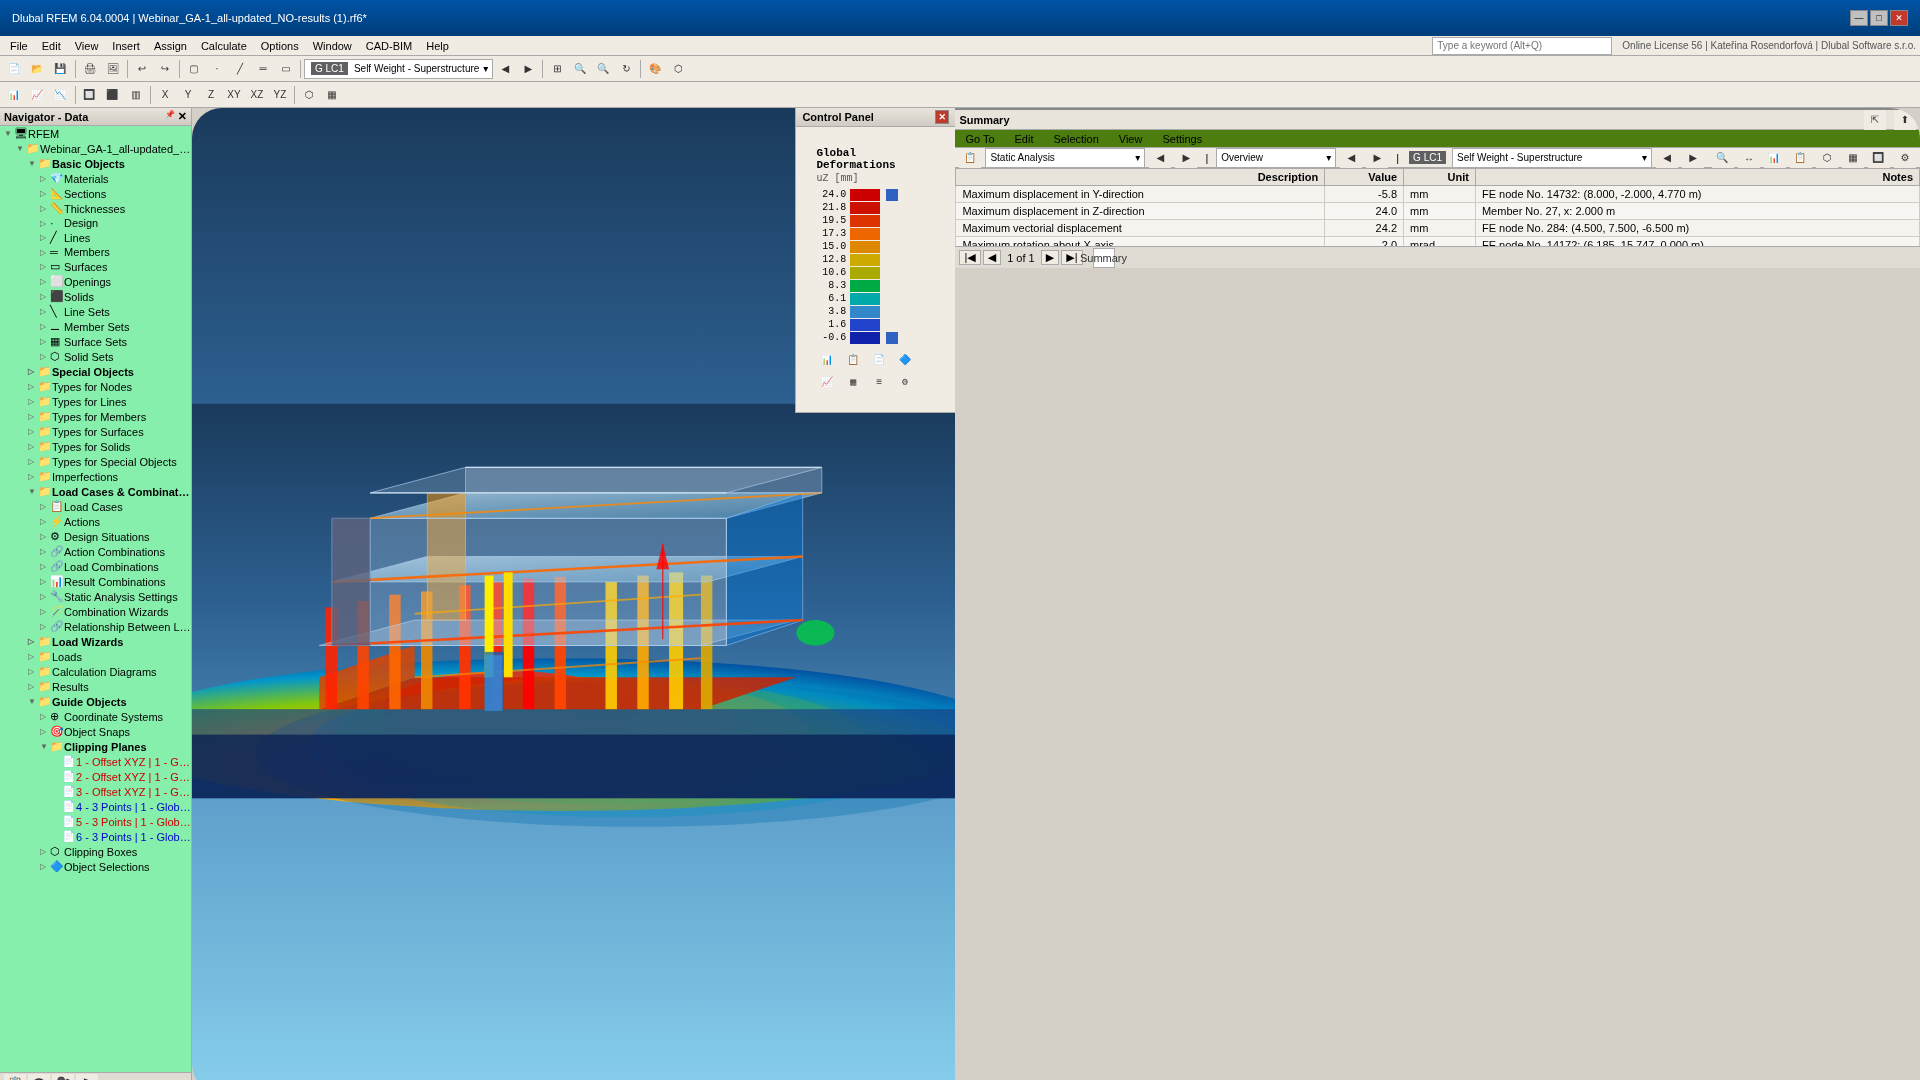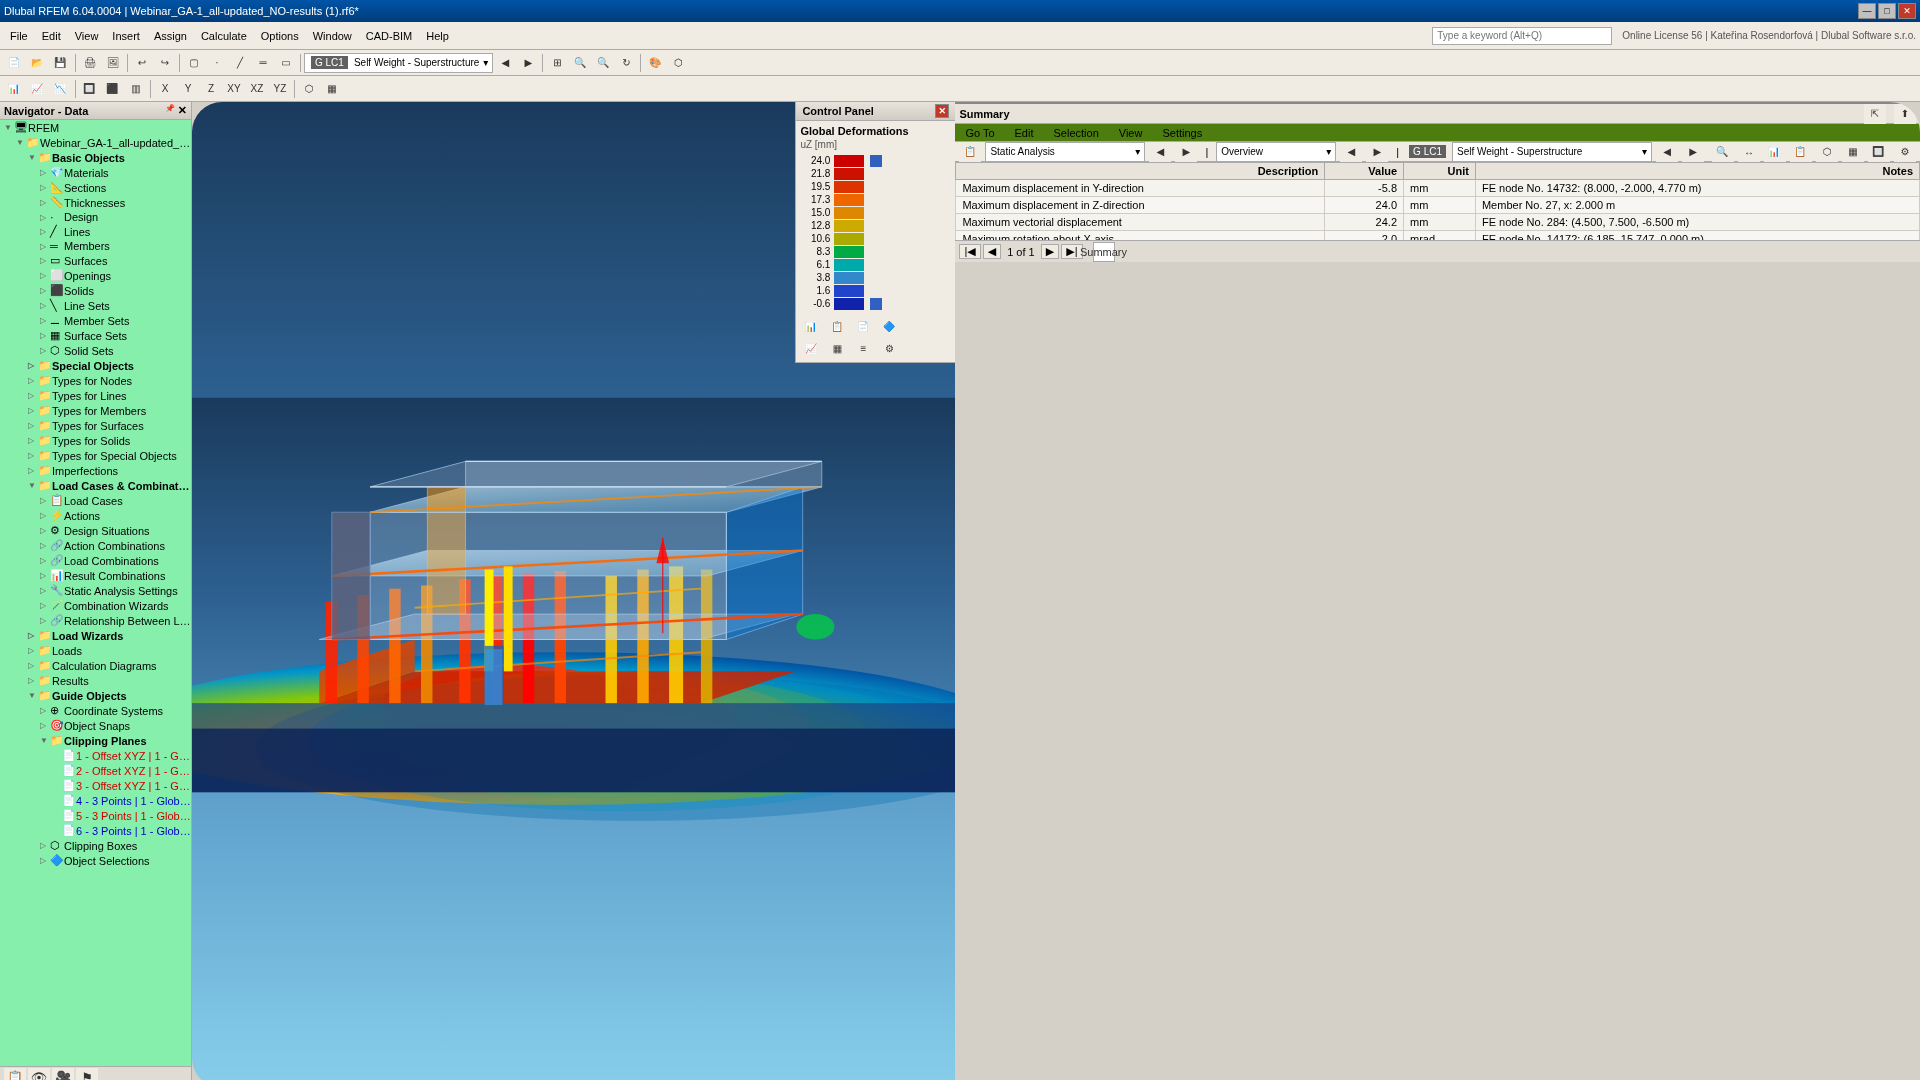--- a/index.html
+++ b/index.html
@@ -1,24 +1,24 @@
 <!DOCTYPE html>
 <html><head>
   <meta charset="utf-8">
   <style>
     * { margin: 0; padding: 0; box-sizing: border-box; }
     body { font-family: 'Segoe UI', Arial, sans-serif; font-size: 11px; background: #d4d0c8; color: #000; overflow: hidden; width: 1920px; height: 1080px; }
 
     
-    #titlebar { height: 22px; background: linear-gradient(to bottom, #0054a6, #003d7a); color: #fff; display: flex; align-items: center; justify-content: space-between; padding: 0 4px; font-size: 11px; }
+    #titlebar { height: 36px; background: linear-gradient(to bottom, #0054a6, #003d7a); color: #fff; display: flex; align-items: center; justify-content: space-between; padding: 0 12px; font-size: 11px; }
     #titlebar .controls { display: flex; gap: 2px; }
     #titlebar .ctrl-btn { width: 18px; height: 16px; background: #c0c0c0; border: 1px solid #888; font-size: 9px; display: flex; align-items: center; justify-content: center; cursor: pointer; color: #000; }
 
     
-    #menubar { height: 28px; background: #f0ece4; display: flex; align-items: center; padding: 0 4px; border-bottom: 1px solid #aaa; gap: 2px; }
+    #menubar { height: 20px; background: #f0ece4; display: flex; align-items: center; padding: 0 4px; border-bottom: 1px solid #aaa; gap: 2px; }
     .menu-item { padding: 2px 6px; cursor: pointer; font-size: 11px; }
 
     
     #toolbar { height: 26px; background: #f0ece4; display: flex; align-items: center; padding: 0 4px; border-bottom: 1px solid #aaa; gap: 1px; flex-wrap: nowrap; overflow: hidden; }
     .tb-btn { width: 22px; height: 20px; background: #f0ece4; border: 1px solid transparent; display: flex; align-items: center; justify-content: center; cursor: pointer; font-size: 10px; color: #333; }
     .tb-sep { width: 1px; height: 18px; background: #aaa; margin: 0 2px; }
     .tb-dropdown { height: 20px; background: #fff; border: 1px solid #aaa; padding: 0 4px; font-size: 10px; display: flex; align-items: center; gap: 4px; cursor: pointer; min-width: 180px; }
 
     
     #toolbar2 { height: 26px; background: #f0ece4; display: flex; align-items: center; padding: 0 4px; border-bottom: 1px solid #aaa; gap: 1px; overflow: hidden; }
@@ -41,21 +41,21 @@
     
     #view-area { flex: 1; display: flex; flex-direction: row; position: relative; overflow: hidden; border-radius: 30px; }
 
     
     #viewport { flex: 1; background: linear-gradient(180deg, #1a3a5c 0%, #2d6090 30%, #5090c0 60%, #87ceeb 100%); position: relative; overflow: hidden; }
 
     
     #control-panel { position: absolute; top: 0; right: 0; width: 160px; background: #f0ece4; border-left: 1px solid #aaa; border-bottom: 1px solid #aaa; z-index: 10; }
     #cp-header { background: linear-gradient(to bottom, #e8e4dc, #d0ccc4); padding: 2px 6px; font-size: 11px; font-weight: bold; display: flex; justify-content: space-between; align-items: center; border-bottom: 1px solid #aaa; }
     #cp-close { width: 14px; height: 14px; background: #c0392b; color: #fff; font-size: 9px; display: flex; align-items: center; justify-content: center; cursor: pointer; border: 1px solid #888; }
-    #cp-body { padding: 4px; }
+    #cp-body { padding: 20px; font-family: Liberation Mono, monospace; }
     #cp-title { font-size: 11px; font-weight: bold; margin-bottom: 2px; }
     #cp-subtitle { font-size: 10px; color: #555; margin-bottom: 4px; }
 
     .color-scale { display: flex; flex-direction: column; }
     .color-row { display: flex; align-items: center; gap: 4px; height: 13px; }
     .color-row .val { width: 30px; text-align: right; font-size: 10px; }
 
     
     #bottom-panel { height: 160px; background: #f5f3ee; border-top: 2px solid #888; display: flex; flex-direction: column; }
     #summary-header { height: 20px; background: #e8e4dc; border-bottom: 1px solid #aaa; display: flex; align-items: center; padding: 0 4px; gap: 8px; font-size: 11px; }

